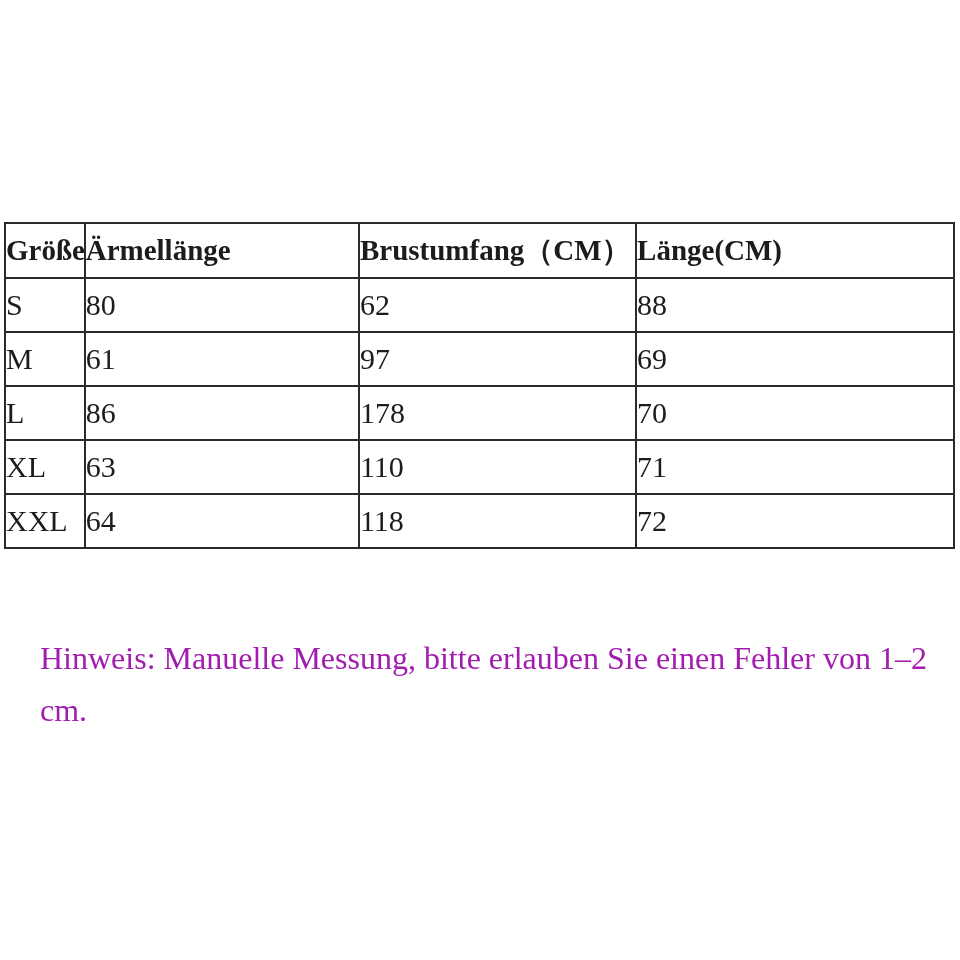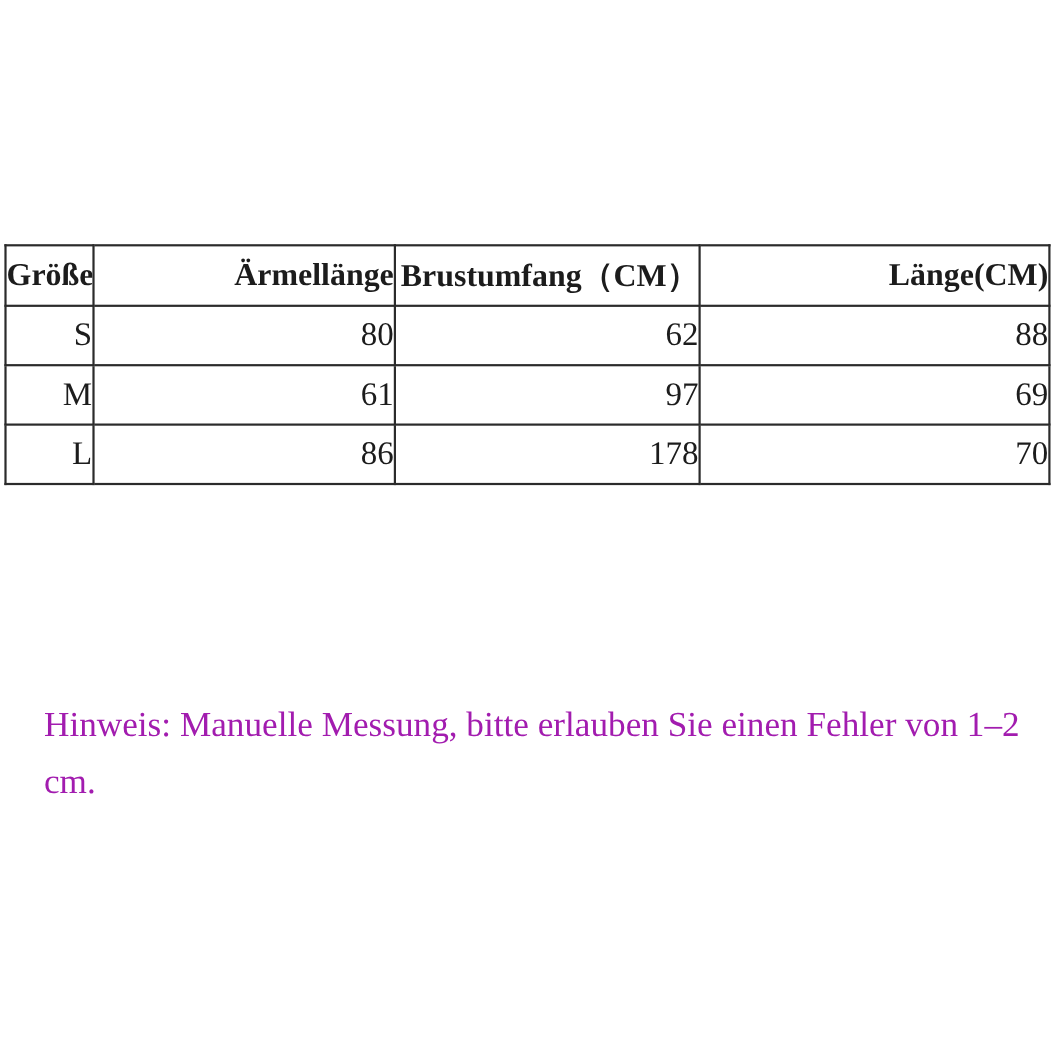--- a/index.html
+++ b/index.html
@@ -23,21 +23,21 @@
     border-collapse: collapse;
     table-layout: fixed;
   }
   .size-table col.c1 { width: 8.4%; }
   .size-table col.c2 { width: 28.9%; }
   .size-table col.c3 { width: 29.2%; }
   .size-table col.c4 { width: 33.5%; }
   .size-table th,
   .size-table td {
     border: 2px solid #2b2b2b;
-    text-align: right;
+    text-align: left;
     vertical-align: middle;
     padding: 0;
     white-space: nowrap;
     overflow: hidden;
   }
   .size-table th {
     height: 53px;
     font-size: 29px;
     font-weight: bold;
     letter-spacing: 0px;
@@ -90,18 +90,30 @@
       <td>61</td>
       <td>97</td>
       <td>69</td>
     </tr>
     <tr>
       <td>L</td>
       <td>86</td>
       <td>178</td>
       <td>70</td>
     </tr>
+    <tr>
+      <td>XL</td>
+      <td>63</td>
+      <td>110</td>
+      <td>71</td>
+    </tr>
+    <tr>
+      <td>XXL</td>
+      <td>64</td>
+      <td>118</td>
+      <td>72</td>
+    </tr>
   </tbody>
 </table>
 
 <div class="notes">
   <p>Hinweis: Manuelle Messung, bitte erlauben Sie einen Fehler von 1–2 cm.</p>
 </div>
 
 </body></html>

